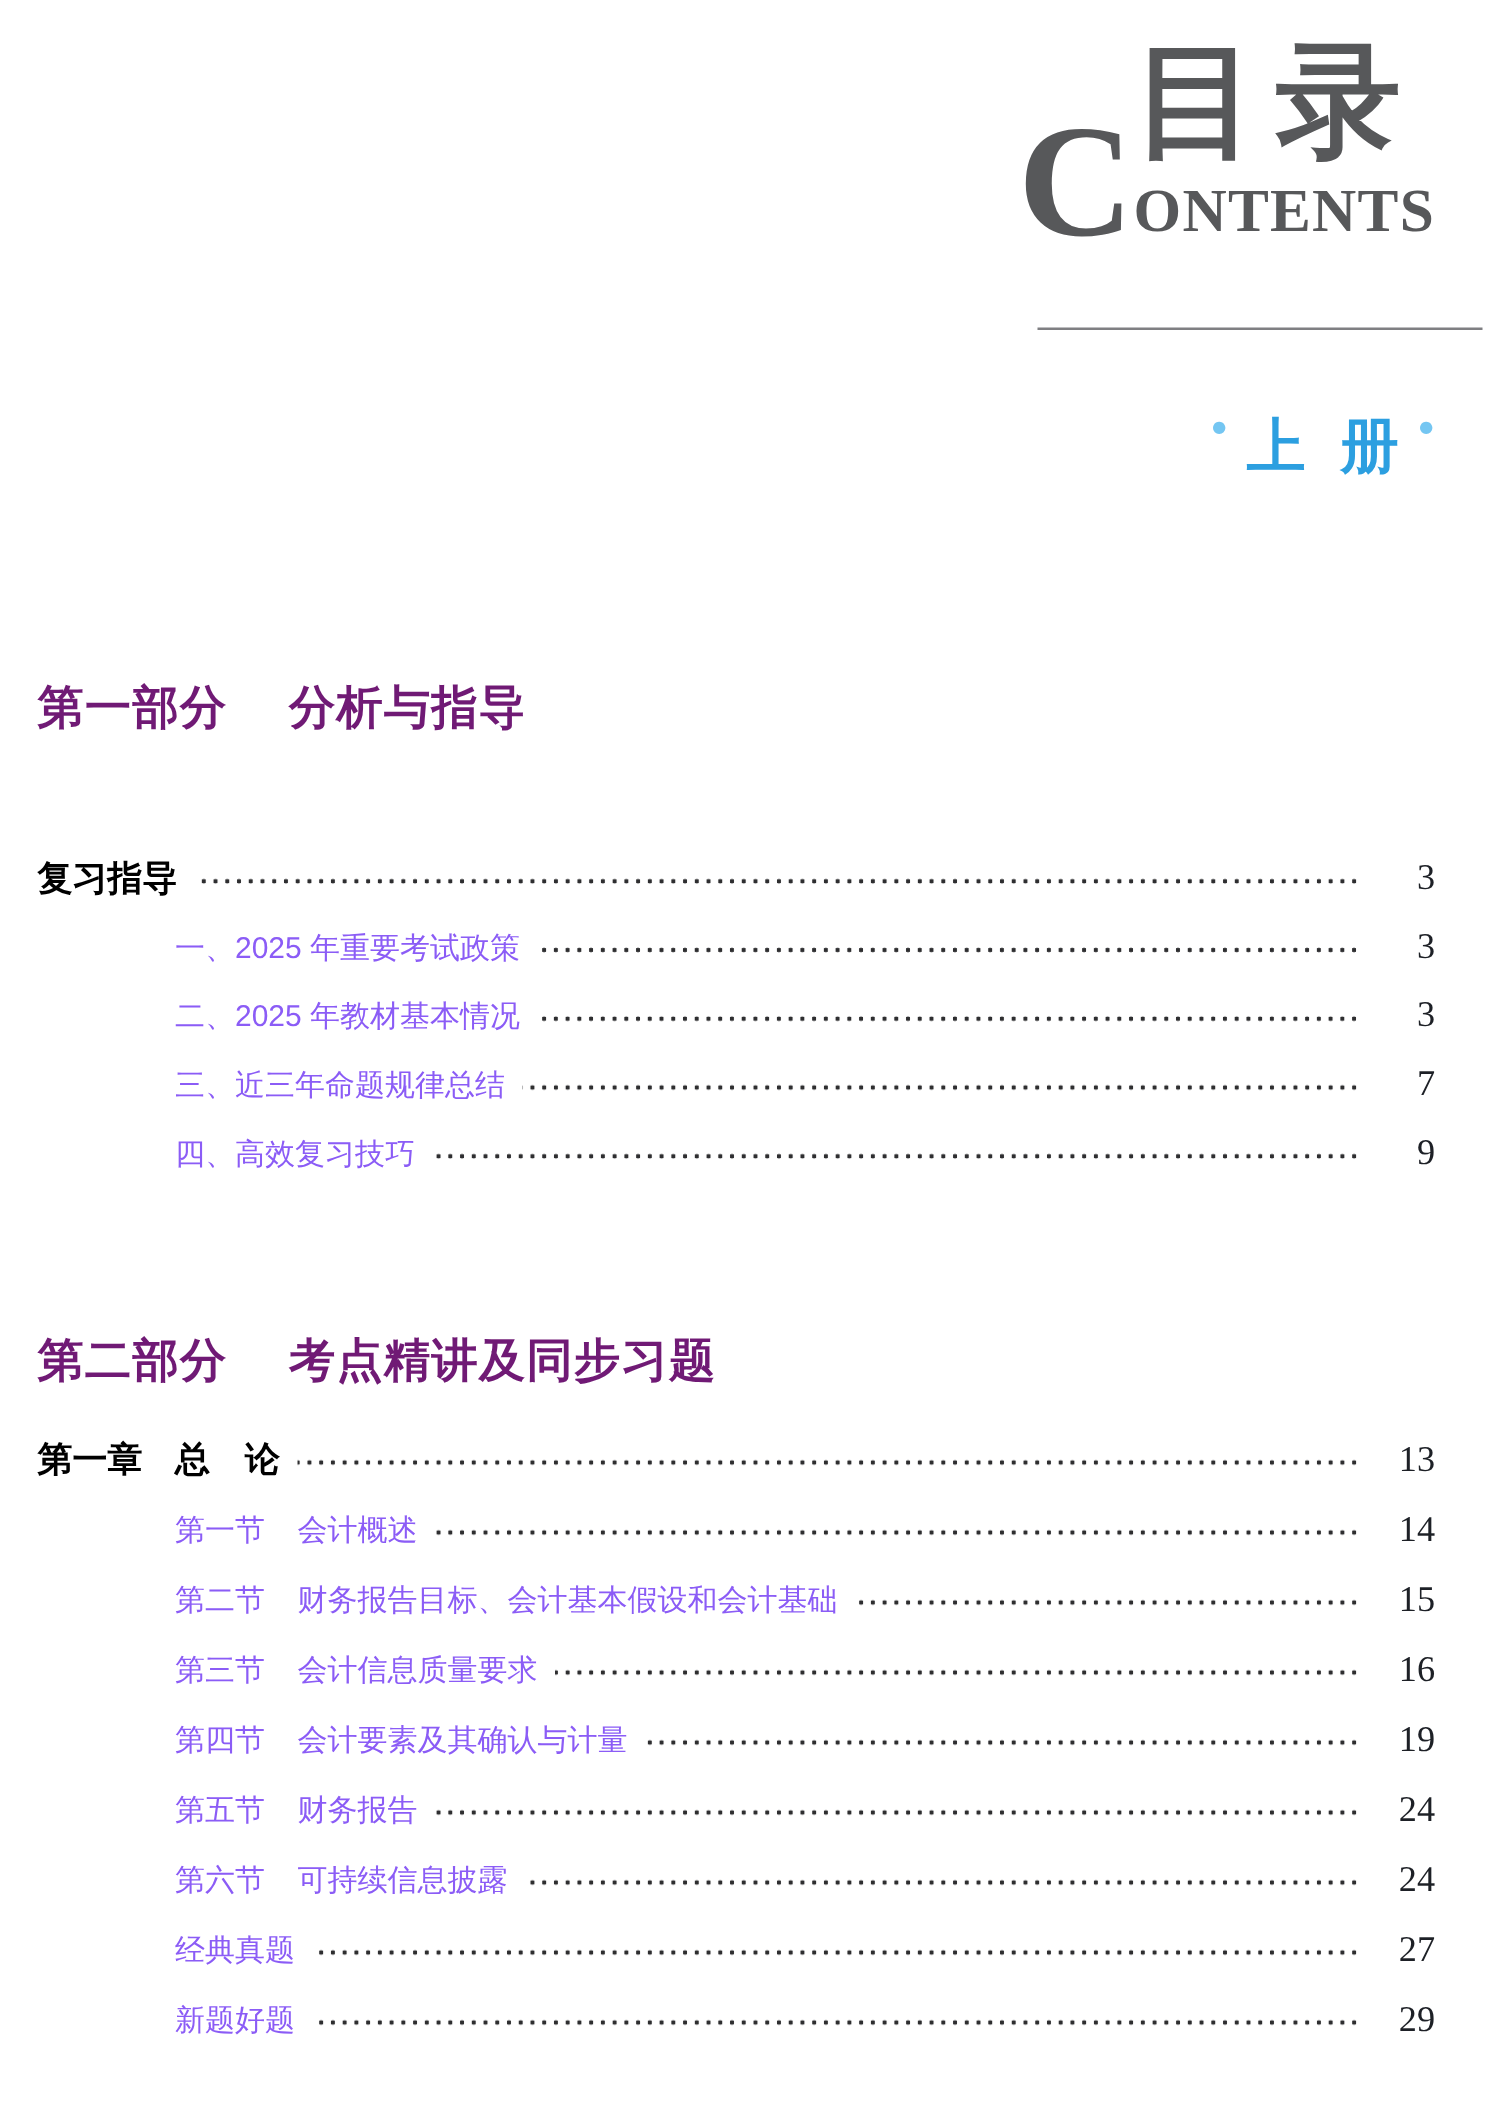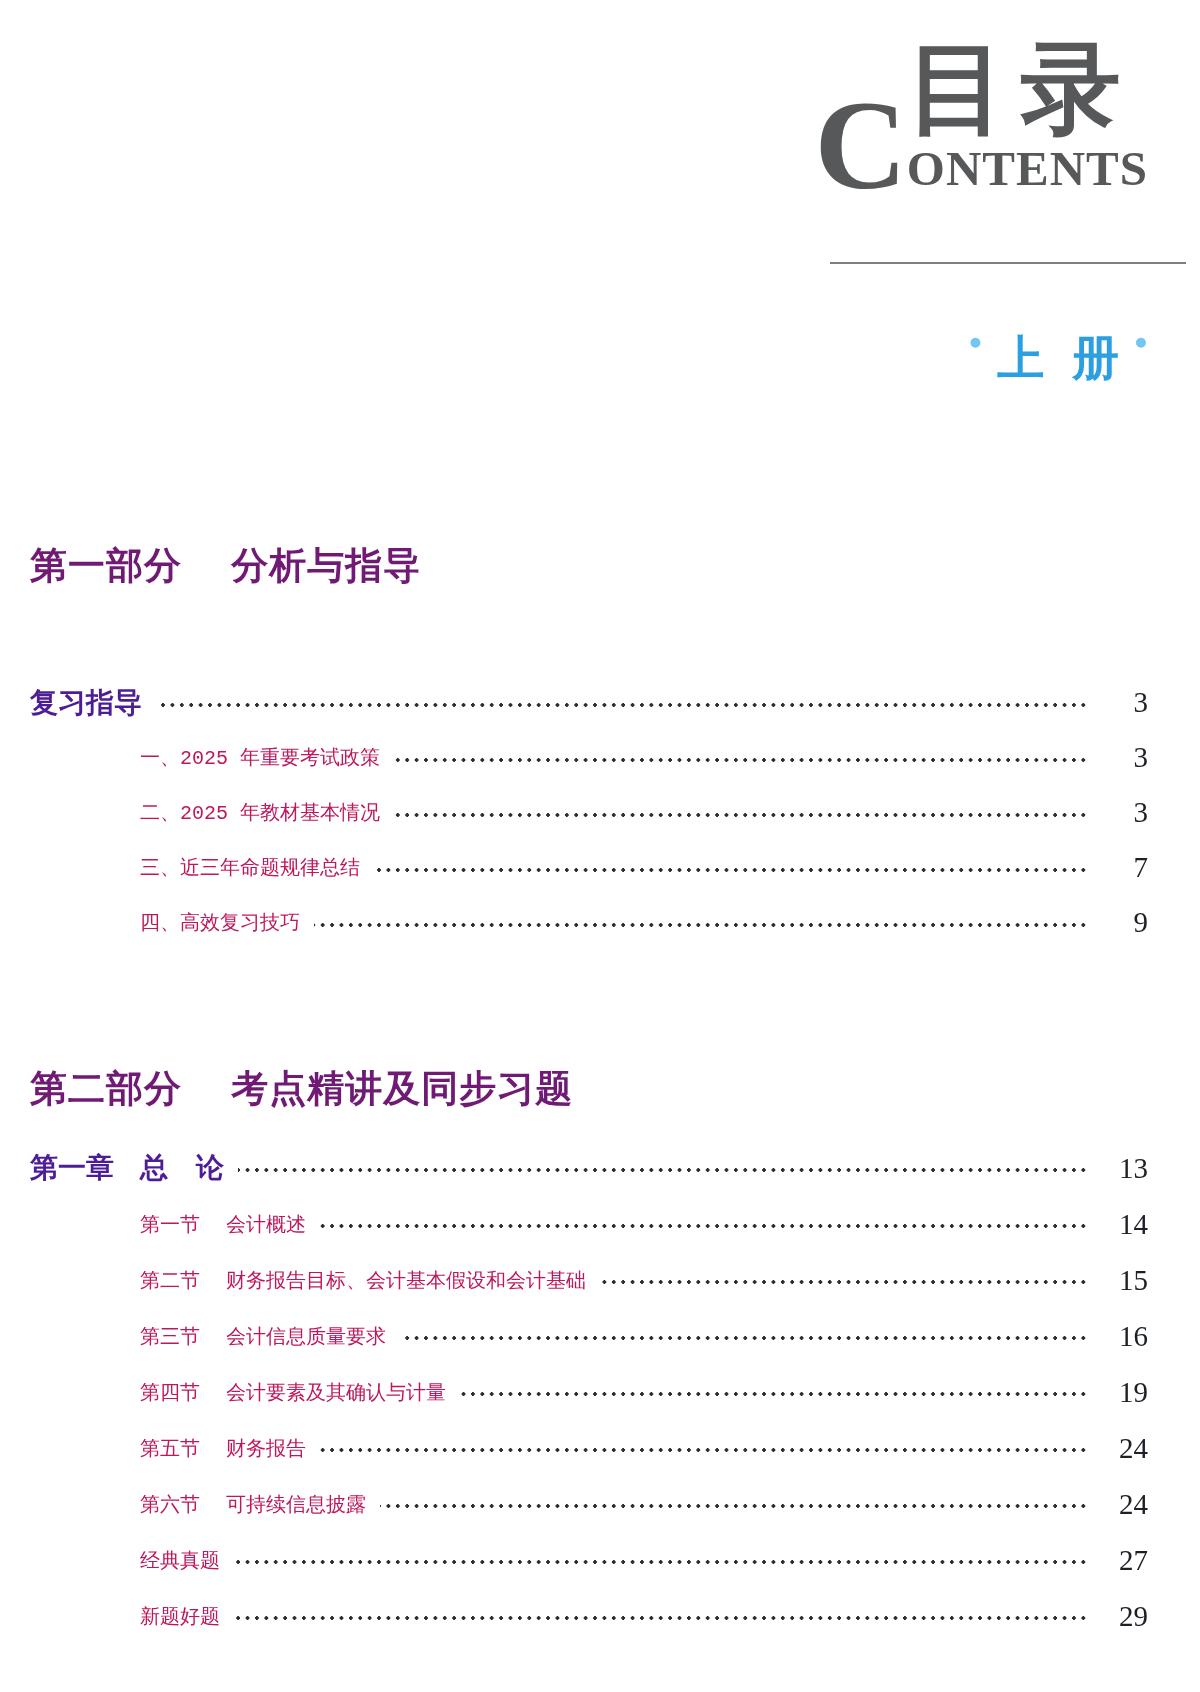--- a/index.html
+++ b/index.html
@@ -17,21 +17,21 @@
     position:absolute; top:40px; right:52px;
     color:#57585a;
     display:flex; align-items:flex-end;
   }
   .big-c {
     font-family:"Liberation Serif","DejaVu Serif",serif;
     font-weight:700; font-size:128px; line-height:0.74;
   }
   .brand-col { display:flex; flex-direction:column; align-items:flex-start; }
   .mulu {
-    font-family:Liberation Serif, serif;
+    font-family:Liberation Mono, monospace;
     font-weight:700; font-size:100px; line-height:1.0;
     letter-spacing:14px; margin-right:-14px;
   }
   .ontents {
     font-family:"Liberation Serif","DejaVu Serif",serif;
     font-weight:700; font-size:49px; line-height:1;
     letter-spacing:1px; margin-top:4px;
   }
   .rule {
     position:absolute; top:262px; right:14px; width:356px;
@@ -67,25 +67,25 @@
   .toc-row {
     display:flex; align-items:center;
     height:55px;
     margin-left:30px; margin-right:52px;
   }
   #part2-rows .toc-row { height:56px; }
   .toc-row.indent { margin-left:140px; }
 
   .bold-row .row-no, .bold-row .row-label {
     font-family:"Liberation Sans","DejaVu Sans",sans-serif;
-    font-weight:700; font-size:28px; color:#4c1d95;
+    font-weight:700; font-size:28px; color:#000000;
   }
   .serif-row .row-no, .serif-row .row-label {
-    font-family:Liberation Mono, monospace;
-    font-size:20px; color:#be185d;
+    font-family:Liberation Sans, sans-serif;
+    font-size:24px; color:#8b5cf6;
   }
   .row-no { margin-right:26px; white-space:nowrap; }
   .row-label { white-space:nowrap; }
 
   .leader {
     flex:1 1 auto; align-self:center;
     height:6px; margin:4px 8px 0 14px;
     background-image:radial-gradient(circle, #2e2e30 1.7px, transparent 2px);
     background-size:9.4px 6px;
     background-repeat:repeat-x;

